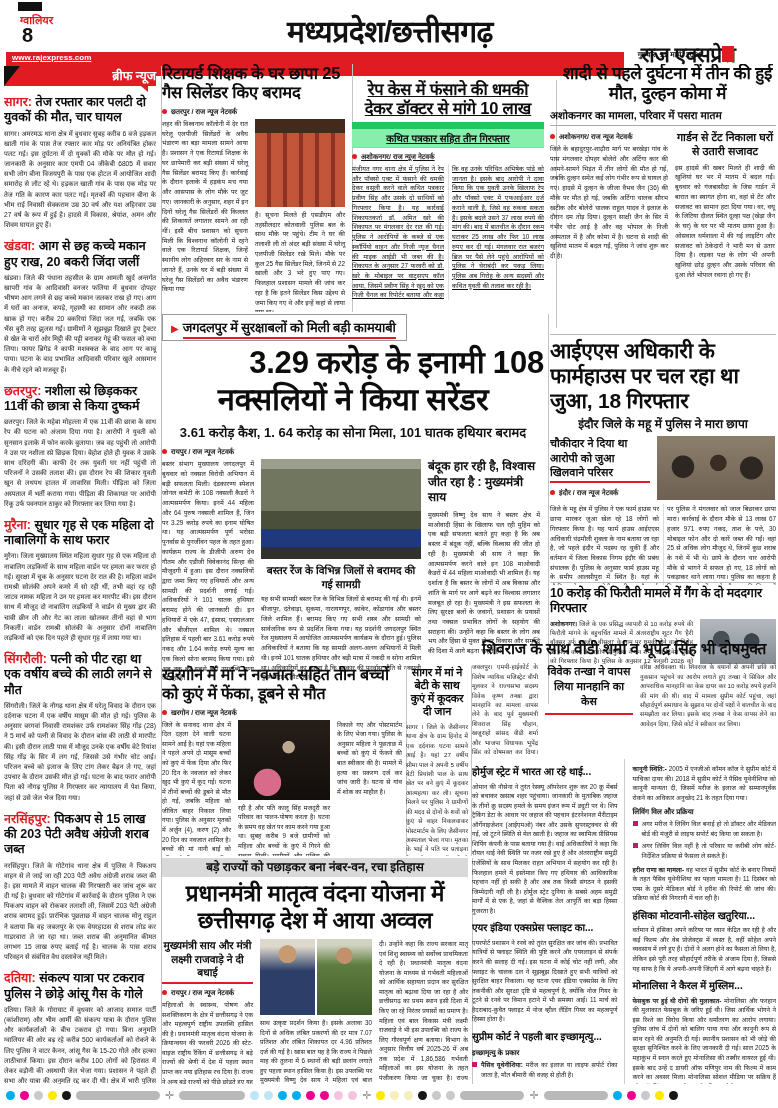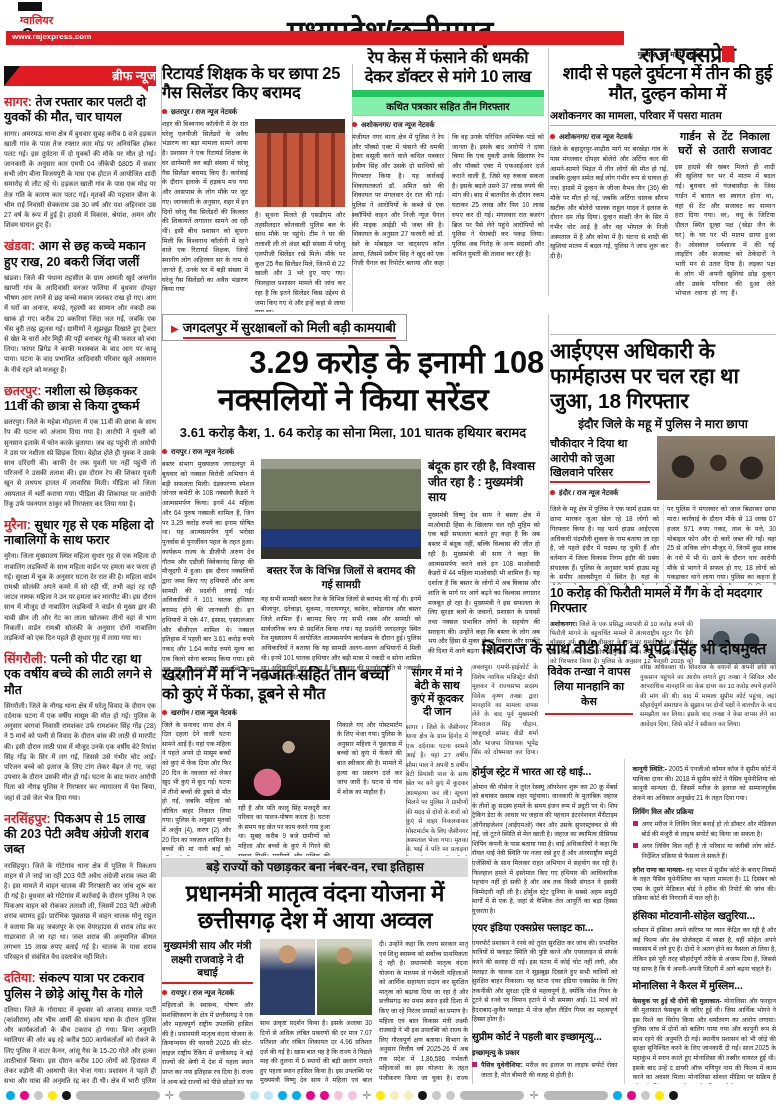--- a/index.html
+++ b/index.html
@@ -71,21 +71,21 @@
 </head>
 <body>
 
 <div id="page">
 
   <div class="abs" id="mast-blk" style="left:18px;top:2px;width:24px;height:9px;"></div>
   <div class="abs red" style="left:20px;top:12px;width:70px;font-size:11px;font-weight:bold;">ग्वालियर</div>
   <div class="abs" style="left:22px;top:24px;width:40px;font-size:20px;font-weight:bold;">8</div>
   <div class="abs" style="left:190px;top:10px;width:400px;text-align:center;font-size:30px;font-weight:bold;letter-spacing:-.5px;">मध्यप्रदेश/छत्तीसगढ़</div>
   <div class="abs" style="left:608px;top:24px;width:160px;text-align:center;font-size:21px;font-weight:bold;letter-spacing:-.5px;margin-top:16px;">राज एक्सप्रेस</div>
-  <div class="abs" id="redbar" style="left:6px;top:31px;width:612px;height:14px;"><span>www.rajexpress.com</span></div>
+  <div class="abs" id="redbar" style="left:6px;top:52px;width:612px;height:24px;text-decoration:underline;"><span>www.rajexpress.com</span></div>
   <div class="abs" style="left:622px;top:49px;width:96px;height:11px;font-size:7.5px;font-weight:bold;text-align:center;line-height:11px;">गुरुवार, 12 मार्च, 2026</div>
   <div class="abs" style="left:722px;top:46px;width:12px;height:16px;background:#e01b22;"></div>
 
   <div class="abs" id="briefs" style="left:4px;top:66px;width:152px;height:1018px;">
     <div id="brief-ribbon"><i></i><span>ब्रीफ न्यूज</span><u></u></div>
 
     <div class="bitem">
       <div class="btitle"><span class="red">सागर:</span> <span>तेज रफ्तार कार पलटी दो युवकों की मौत, चार घायल</span></div>
       <div class="bd bbody">सागर। अमरमऊ थाना क्षेत्र में बुधवार सुबह करीब 6 बजे हड़कल खाती गांव के पास तेज रफ्तार कार मोड़ पर अनियंत्रित होकर पलट गई। इस दुर्घटना में दो युवकों की मौके पर मौत हो गई। जानकारी के अनुसार कार एमपी 04 जीकेबी 6805 में सवार सभी लोग बीना विजयपुरी के पास एक होटल में आयोजित शादी समारोह से लौट रहे थे। हड़कल खाती गांव के पास एक मोड़ पर तेज गति के कारण कार पलट गई। मृतकों की पहचान बीना के भीम राई निवासी सेवकराम उम्र 30 वर्ष और यश अहिरवार उम्र 27 वर्ष के रूप में हुई है। हादसे में विकास, श्रेयांश, अमन और शिवम घायल हुए हैं।</div>
     </div>
@@ -124,42 +124,42 @@
       </div>
     <div class="flex">
       <div class="bd" style="width:86px;">शहर की विश्वनाथ कॉलोनी में देर रात घरेलू एलपीजी सिलेंडरों के अवैध भंडारण का बड़ा मामला सामने आया है। प्रशासन ने एक रिटायर्ड शिक्षक के घर छापेमारी कर बड़ी संख्या में घरेलू गैस सिलेंडर बरामद किए हैं। कार्रवाई के दौरान इलाके में हड़कंप मच गया और आसपास के लोग मौके पर जुट गए। जानकारी के अनुसार, शहर में इन दिनों घरेलू गैस सिलेंडरों की किल्लत की शिकायतें लगातार सामने आ रही थीं। इसी बीच प्रशासन को सूचना मिली कि विश्वनाथ कॉलोनी में रहने वाले एक रिटायर्ड शिक्षक, जिन्हें स्थानीय लोग अहिरवार सर के नाम से जानते हैं, उनके घर में बड़ी संख्या में घरेलू गैस सिलेंडरों का अवैध भंडारण किया गया</div>
       <div style="width:90px;">
         <div class="ph cylph" style="width:90px;height:88px;"></div>
         <div class="bd" style="margin-top:3px;">है। सूचना मिलते ही एसडीएम और तहसीलदार कोतवाली पुलिस बल के साथ मौके पर पहुंचे। टीम ने घर की तलाशी ली तो अंदर बड़ी संख्या में घरेलू एलपीजी सिलेंडर रखे मिले। मौके पर कुल 25 गैस सिलेंडर मिले, जिनमें से 22 खाली और 3 भरे हुए पाए गए। फिलहाल प्रशासन मामले की जांच कर रहा है कि इतने सिलेंडर किस उद्देश्य से जमा किए गए थे और इन्हें कहां से लाया गया था।</div>
       </div>
     </div>
   </div>
 
-  <div class="abs rule-r" style="left:352px;top:48px;width:192px;height:248px;padding-right:4px;">
+  <div class="abs rule-r" style="left:352px;top:80px;width:192px;height:248px;padding-right:12px;text-decoration:underline;">
     <div class="hl" style="font-size:16.5px;text-align:center;">रेप केस में फंसाने की धमकी देकर डॉक्टर से मांगे 10 लाख</div>
     <div class="deckband" style="font-size:10px;margin-top:3px;padding:2px 0;">कथित पत्रकार सहित तीन गिरफ्तार</div>
     <div class="byl">
         <span class="dot"></span>
         <span>अशोकनगर/ राज न्यूज नेटवर्क</span>
       </div>
     <div class="bd c2">मंजीयत नगर थाना क्षेत्र में पुलिस ने रेप और पॉक्सो एक्ट में फंसाने की धमकी देकर वसूली करने वाले कथित पत्रकार प्रवीण सिंह और उसके दो साथियों को गिरफ्तार किया है। यह कार्रवाई शिकायतकर्ता डॉ. अमित खरे की शिकायत पर मंगलवार देर रात की गई। पुलिस ने आरोपियों के कब्जे से एक स्कॉर्पियो वाहन और निजी न्यूज चैनल की माइक आईडी भी जब्त की है। शिकायत के अनुसार 27 फरवरी को डॉ. खरे के मोबाइल पर वाट्सएप कॉल आया, जिसमें प्रवीण सिंह ने खुद को एक निजी चैनल का रिपोर्टर बताया और कहा कि वह उनके परिचित अभिषेक पांडे को जानता है। इसके बाद आरोपी ने दावा किया कि एक युवती उनके खिलाफ रेप और पॉक्सो एक्ट में एफआईआर दर्ज कराने वाली है, जिसे वह रुकवा सकता है। इसके बदले उसने 37 लाख रुपये की मांग की। बाद में बातचीत के दौरान रकम घटाकर 25 लाख और फिर 10 लाख रुपए कर दी गई। मंगलवार रात बजरंग ब्रिज पर पैसे लेने पहुंचे आरोपियों को पुलिस ने घेराबंदी कर पकड़ लिया। पुलिस अब गिरोह के अन्य सदस्यों और कथित युवती की तलाश कर रही है।</div>
   </div>
 
   <div class="abs" style="left:550px;top:64px;width:226px;height:266px;">
     <div class="hl" style="font-size:17px;text-align:center;margin-left:9px;">शादी से पहले दुर्घटना में तीन की हुई मौत, दुल्हन कोमा में</div>
     <div style="font-size:10.5px;font-weight:bold;text-align:left;margin-top:4px;padding-bottom:3px;border-bottom:1px solid #aaa;">अशोकनगर का मामला, परिवार में पसरा मातम</div>
     <div class="flex" style="margin-top:2px;">
       <div style="width:118px;">
         <div class="byl">
             <span class="dot"></span>
             <span>अशोकनगर/ राज न्यूज नेटवर्क</span>
           </div>
         <div class="bd">जिले के बहादुरपुर-शाढ़ौरा मार्ग पर बरखेड़ा गांव के पास मंगलवार दोपहर बोलेरो और अर्टिगा कार की आमने-सामने भिड़ंत में तीन लोगों की मौत हो गई, जबकि दुल्हन समेत कई लोग गंभीर रूप से घायल हो गए। हादसे में दुल्हन के जीजा वैभव जैन (36) की मौके पर मौत हो गई, जबकि अर्टिगा चालक सौरभ खटीक और बोलेरो चालक राहुल यादव ने इलाज के दौरान दम तोड़ दिया। दुल्हन साक्षी जैन के सिर में गंभीर चोट आई है और वह भोपाल के निजी अस्पताल में है और कोमा में है। घटना से शादी की खुशियां मातम में बदल गईं, पुलिस ने जांच शुरू कर दी है।</div>
       </div>
-      <div style="width:100px;font-family:Liberation Mono, monospace;">
+      <div style="width:100px;">
         <div class="boxhead" style="font-size:11px;margin-top:2px;">गार्डन से टेंट निकाला घरों से उतारी सजावट</div>
         <div class="bd" style="margin-top:4px;">इस हादसे की खबर मिलते ही शादी की खुशियां घर भर में मातम में बदल गईं। बुधवार को गंजबासौदा के जिस गार्डन में बारात का स्वागत होना था, वहां से टेंट और सजावट का सामान हटा दिया गया। वर, वधू के जिटिया दौलत स्थित दूल्हा पक्ष (खेड़ा जैन के घर) के घर पर भी मातम छाया हुआ है। ओसवाल धर्मशाला में की गई लाइटिंग और सजावट को ठेकेदारों ने भारी मन से उतार दिया है। लड़का पक्ष के लोग भी अपनी खुशियां छोड़ दुल्हन और उसके परिवार की दुआ लेते भोपाल रवाना हो गए हैं।</div>
       </div>
     </div>
   </div>
 
   <div class="abs rule-r" style="left:162px;top:314px;width:382px;height:390px;padding-right:4px;">
     <div class="kickbox"><span class="tri">▶</span><b>जगदलपुर में सुरक्षाबलों को मिली बड़ी कामयाबी</b></div>
     <div class="hl" style="font-size:31px;text-align:right;margin-top:4px;">3.29 करोड़ के इनामी 108</div>
     <div class="hl" style="font-size:31px;text-align:center;">नक्सलियों ने किया सरेंडर</div>

